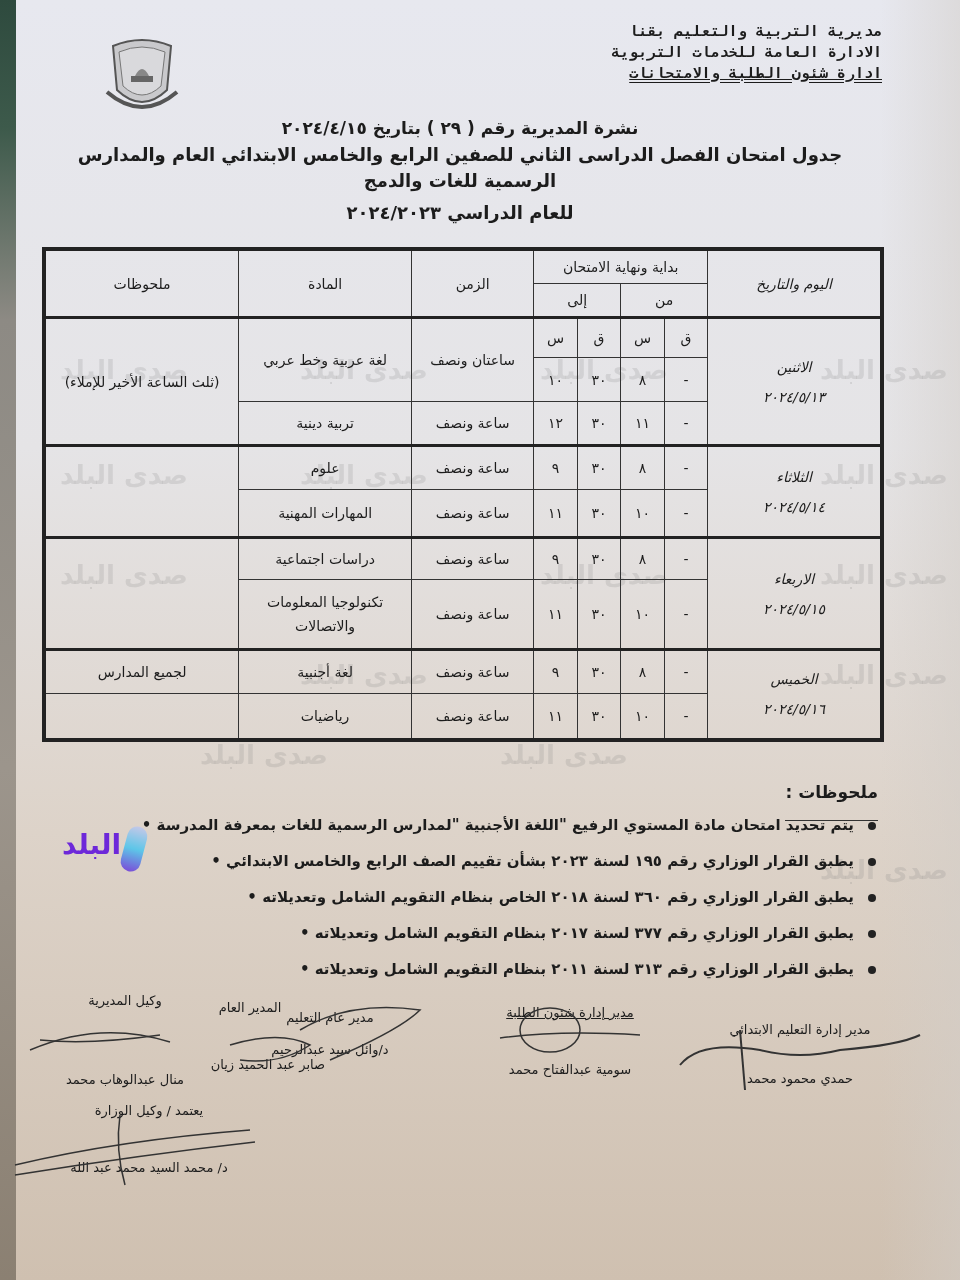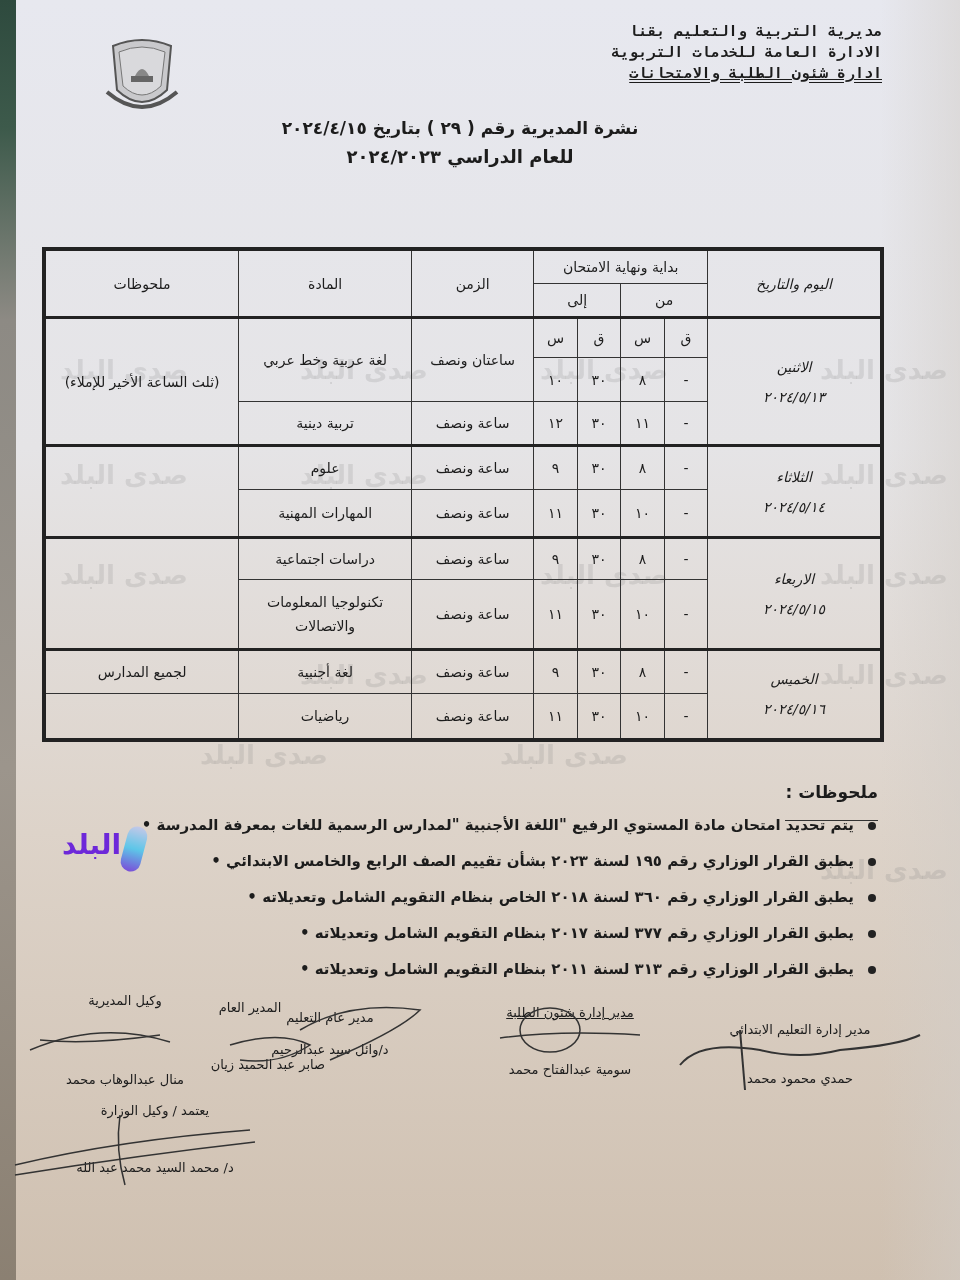--- a/index.html
+++ b/index.html
@@ -81,20 +81,21 @@
     <path d="M10 14 Q39 2 68 14 L64 58 Q39 82 14 58 Z" fill="#c9c9cc" stroke="#555" stroke-width="2"></path>
     <path d="M16 20 Q39 10 62 20 L58 54 Q39 72 20 54 Z" fill="#d9d9dc" stroke="#777" stroke-width="1"></path>
     <rect x="28" y="44" width="22" height="6" fill="#666"></rect>
     <path d="M32 44 Q39 30 46 44" fill="#888"></path>
     <path d="M4 60 Q39 90 74 60" fill="none" stroke="#555" stroke-width="4"></path>
   </svg>
 </div>
 
 <div class="titles">
   <div class="t1">نشرة المديرية رقم ( ٢٩ ) بتاريخ ٢٠٢٤/٤/١٥</div>
+  <div class="t2">جدول امتحان الفصل الدراسى الثاني للصفين الرابع والخامس الابتدائي العام والمدارس الرسمية للغات والدمج</div>
   <div class="t3">للعام الدراسي ٢٠٢٤/٢٠٢٣</div>
 </div>
 
 <table class="sched">
   <tbody>
       <tr>
     <th class="dayc" rowspan="2">اليوم والتاريخ</th>
     <th colspan="4">بداية ونهاية الامتحان</th>
     <th class="zamanc" rowspan="2">الزمن</th>
     <th class="subj" rowspan="2">المادة</th>
@@ -228,21 +229,21 @@
 </div>
 <div class="sig" style="left:175px;top:1000px;width:150px;">
   <div class="role">المدير العام</div>
   <div class="name" style="margin-top:42px;text-align:right;">صابر عبد الحميد زيان</div>
 </div>
 <div class="sig" style="left:55px;top:993px;width:140px;">
   <div class="role">وكيل المديرية</div>
   <div class="name" style="margin-top:64px;">منال عبدالوهاب محمد</div>
 </div>
 
-<div class="sig" style="left:70px;top:1103px;width:170px;">
+<div class="sig" style="left:64px;top:1103px;width:170px;">
   <div class="role">يعتمد / وكيل الوزارة</div>
   <div class="name" style="margin-top:42px;">د/ محمد السيد محمد عبد الله</div>
 </div>
 
 <svg class="scribble" style="left:0;top:990px;" width="960" height="220">
   <path d="M680 75 Q700 50 760 60 Q800 70 840 60 Q900 55 920 45" stroke="#333" fill="none" stroke-width="2"></path>
   <path d="M740 40 L745 100" stroke="#333" fill="none" stroke-width="2"></path>
   <path d="M500 48 Q560 40 640 45" stroke="#333" fill="none" stroke-width="1.5"></path>
   <ellipse cx="550" cy="40" rx="30" ry="22" stroke="#333" fill="none" stroke-width="1.5"></ellipse>
   <path d="M300 40 Q350 10 420 20 Q400 40 330 70" stroke="#333" fill="none" stroke-width="1.5"></path>

